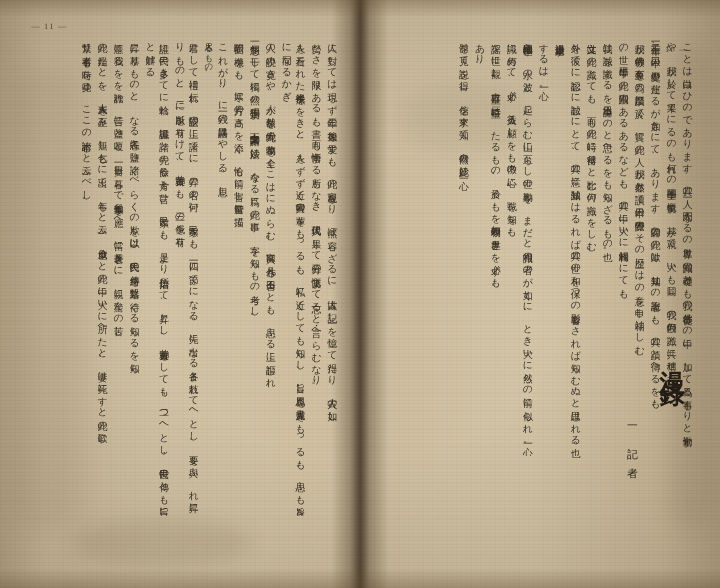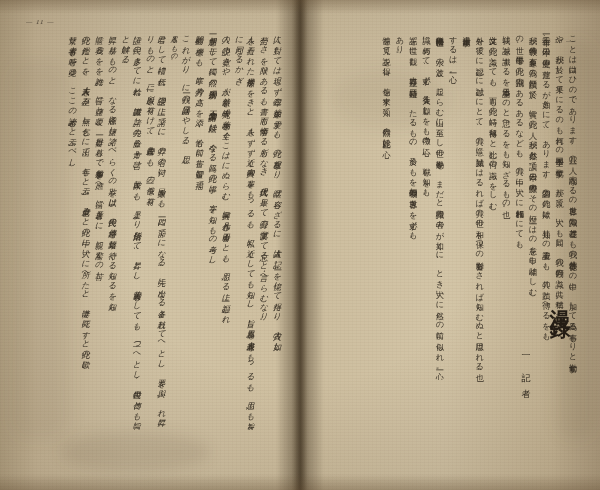--- a/index.html
+++ b/index.html
@@ -28,21 +28,21 @@
     position:absolute;left:292px;top:0;width:16px;height:490px;
     background:linear-gradient(90deg,rgba(60,45,25,.0),rgba(60,45,25,.45) 45%,rgba(60,45,25,.5) 55%,rgba(60,45,25,.0));
     pointer-events:none;
   }
   .edge-top{position:absolute;left:0;top:0;width:600px;height:14px;
     background:linear-gradient(180deg,rgba(90,70,45,.35),rgba(90,70,45,0));pointer-events:none;}
   .edge-bot{position:absolute;left:0;bottom:0;width:600px;height:16px;
     background:linear-gradient(0deg,rgba(90,70,45,.35),rgba(90,70,45,0));pointer-events:none;}
 
   .page-half{position:absolute;top:0;height:490px;}
-  #left-page{left:0;width:275px;font-style:italic;}
+  #left-page{left:0;width:275px;}
   #right-page{left:304px;width:296px;}
 
   .folio{
     position:absolute;top:18px;
     font-size:7px;letter-spacing:1px;color:#4a4033;
     font-family:"Liberation Serif", serif;
     white-space:nowrap;
   }
   #folio-left{left:26px;}
   #folio-right{right:26px;margin-top:19px;}

